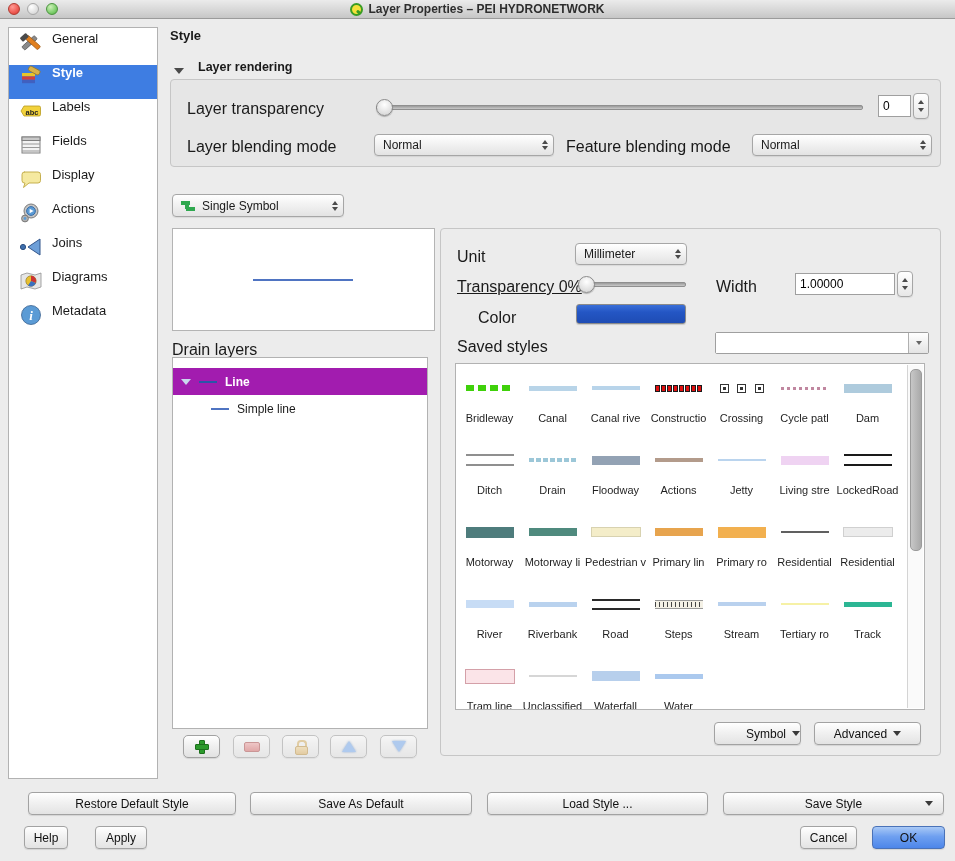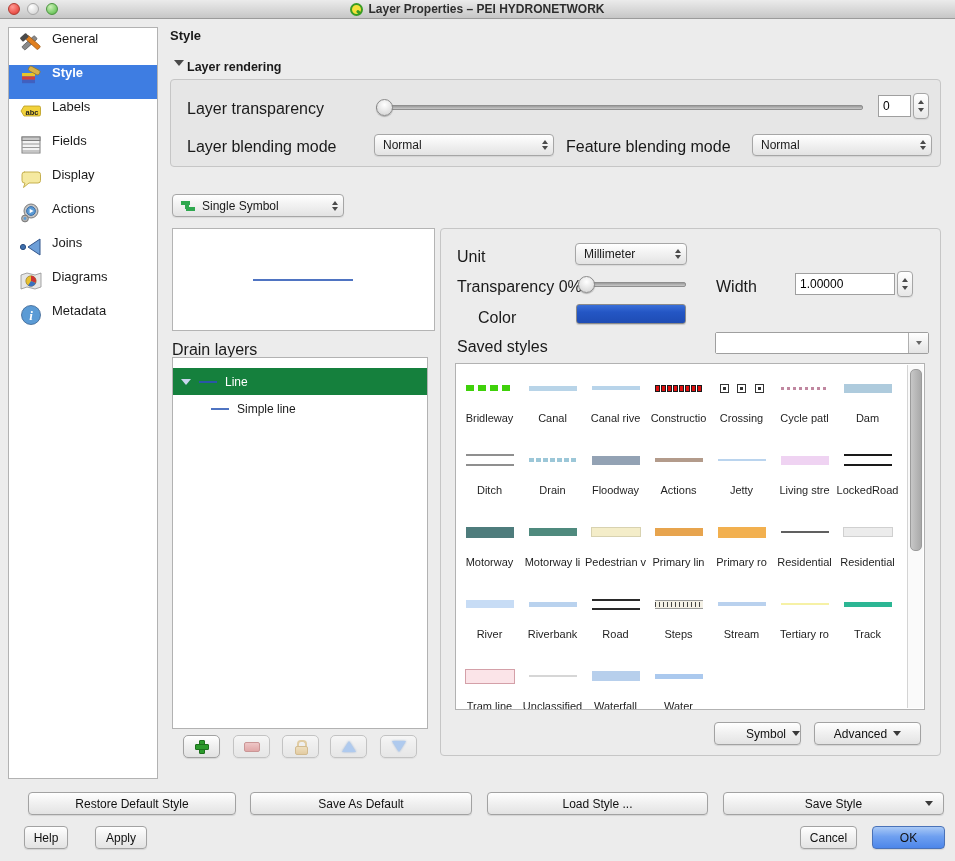--- a/index.html
+++ b/index.html
@@ -33,21 +33,21 @@
   .stepper{width:16px;border:1px solid #a6a6a6;border-radius:4px;background:linear-gradient(#ffffff,#e7e7e7);display:flex;flex-direction:column;align-items:center;justify-content:center;gap:4px;box-shadow:0 1px 1px rgba(0,0,0,.08);}
   .slider .track{position:absolute;left:0;right:0;top:6px;height:3px;background:linear-gradient(#9a9a9a,#c9c9c9);border:1px solid #8f8f8f;border-radius:2px;}
   .slider .knob{position:absolute;top:0;width:15px;height:15px;border-radius:50%;background:radial-gradient(circle at 50% 32%,#ffffff,#e0e0e0 65%,#cfcfcf);border:1px solid #8b8b8b;box-shadow:0 1px 1px rgba(0,0,0,.25);}
   .btn{display:inline-flex;align-items:center;justify-content:center;gap:6px;background:linear-gradient(#ffffff,#f1f1f1 45%,#e3e3e3);border:1px solid #a2a2a2;border-radius:4px;font-size:12px;color:#111;box-shadow:0 1px 1px rgba(0,0,0,.1);}
   .btn.primary{background:linear-gradient(#a9c9f6,#6fa0f0 45%,#4d86ea);border-color:#4a72b8;}
   .btn .menu-tri{width:0;height:0;border-left:4px solid transparent;border-right:4px solid transparent;border-top:5px solid #3a3a3a;}
   .disc-tri{width:0;height:0;border-left:5px solid transparent;border-right:5px solid transparent;border-top:6px solid #4a4a4a;display:inline-block;}
   
   .tree{background:#ffffff;border:1px solid #b2b2b2;padding-top:10px;}
   .tree-row{height:27px;display:flex;align-items:center;font-size:12px;gap:8px;}
-  .tree-row.selected{background:#15803d;color:#ffffff;font-weight:400;}
+  .tree-row.selected{background:#a21caf;color:#ffffff;font-weight:700;}
   .expander{width:0;height:0;border-left:5px solid transparent;border-right:5px solid transparent;border-top:6px solid #c9d6ee;margin-left:8px;}
   .lineglyph{width:18px;height:0;border-top:2px solid #4f74c2;}
   .tree-row.selected .lineglyph{border-color:#2a55a8;}
   
   .tool-btn{width:37px;height:23px;display:flex;align-items:center;justify-content:center;background:linear-gradient(#ffffff,#f0f0f0 45%,#e2e2e2);border:1px solid #a2a2a2;border-radius:5px;box-shadow:0 1px 1px rgba(0,0,0,.1);}
   .tool-btn.dim{opacity:.55;}
   .icon-plus{position:relative;width:13px;height:13px;}
   .icon-plus::before,.icon-plus::after{content:"";position:absolute;background:#2c9a2c;border:1px solid #1d701d;border-radius:1px;}
   .icon-plus::before{left:4px;top:0;width:4px;height:12px;}
   .icon-plus::after{left:0;top:4px;width:12px;height:4px;}
@@ -181,21 +181,21 @@
           <circle cx="12" cy="12" r="9.5" fill="#5b9bd5" stroke="#38618f" stroke-width="0.8"></circle>
           <text x="12" y="17" font-size="13" font-style="italic" font-weight="bold" text-anchor="middle" fill="#fff" font-family="Liberation Serif,serif">i</text>
         </svg>
       </span>
       <span>Metadata</span>
     </div>
   </div>
 
 <div class="abs label bold" style="left:170px;top:28px;font-size:13px;">Style</div>
 
-<div class="abs" style="left:174px;top:60px;display:flex;align-items:flex-start;gap:3px;">
+<div class="abs" style="left:174px;top:60px;display:flex;align-items:flex-end;gap:14px;">
   <span class="disc-tri"></span>
   <span class="label bold" style="font-size:12.5px;">Layer rendering</span>
 </div>
 
 <div class="abs groupbox" style="left:170px;top:79px;width:771px;height:88px;">
   <div class="abs label" style="left:16px;top:20px;">Layer transparency</div>
   <div class="abs slider" style="left:205px;top:19px;width:487px;height:15px;">
     <span class="track"></span>
     <span class="knob" style="left:0;"></span>
   </div>
@@ -274,21 +274,21 @@
 
 <div class="abs label" style="left:457px;top:248px;">Unit</div>
 <div class="abs mselect" style="left:575px;top:243px;width:112px;">
   <span>Millimeter</span>
   <span class="sel-arrows">
       <span class="tri up"></span>
       <span class="tri dn"></span>
     </span>
 </div>
 
-<div class="abs label" style="left:457px;top:278px;">Transparency 0%</div>
+<div class="abs label" style="left:457px;top:278px;text-decoration:underline;">Transparency 0%</div>
 <div class="abs slider" style="left:578px;top:276px;width:108px;height:15px;">
   <span class="track"></span>
   <span class="knob" style="left:0;"></span>
 </div>
 <div class="abs label" style="left:716px;top:278px;">Width</div>
 <input class="abs field" style="left: 795px; top: 273px; width: 100px; height: 22px;" value="1.00000">
 <div class="abs stepper" style="left:897px;top:271px;height:26px;">
   <span class="tri up"></span>
   <span class="tri dn"></span>
 </div>

